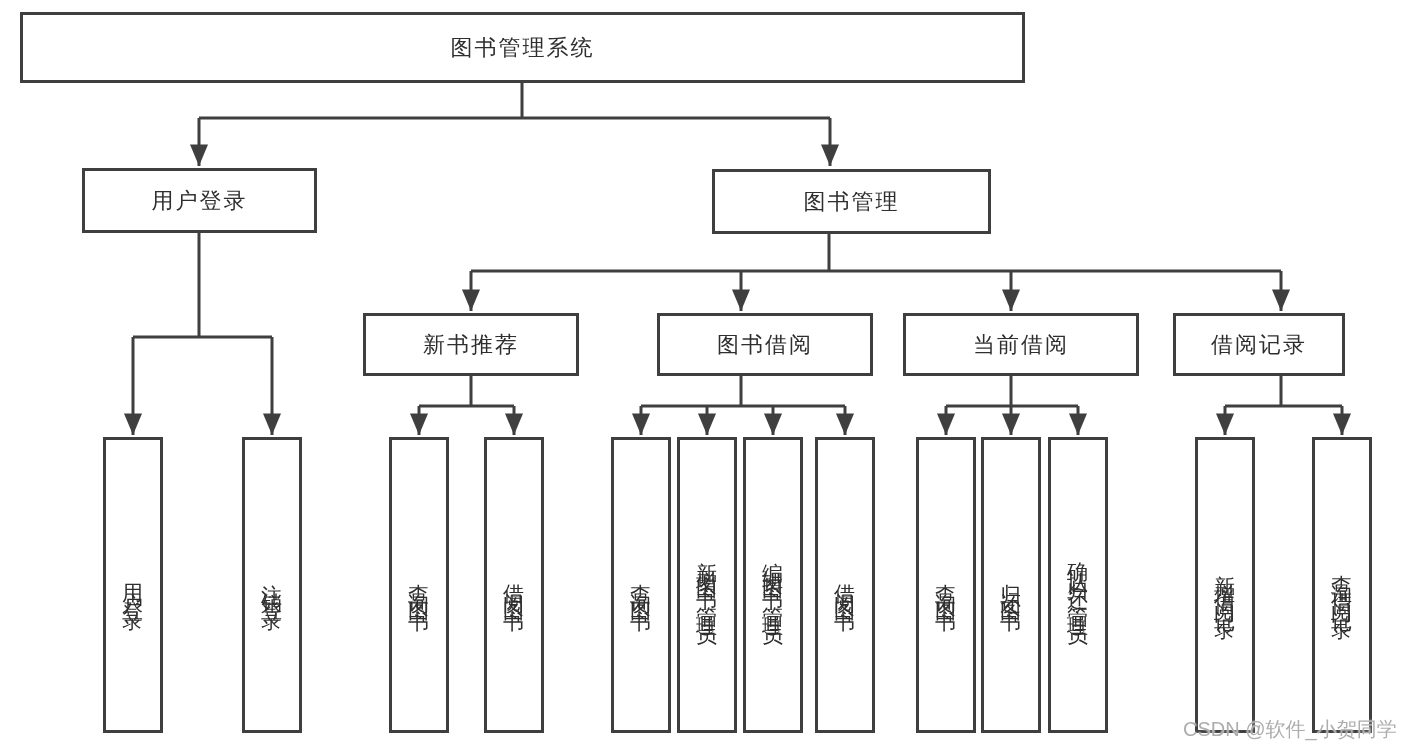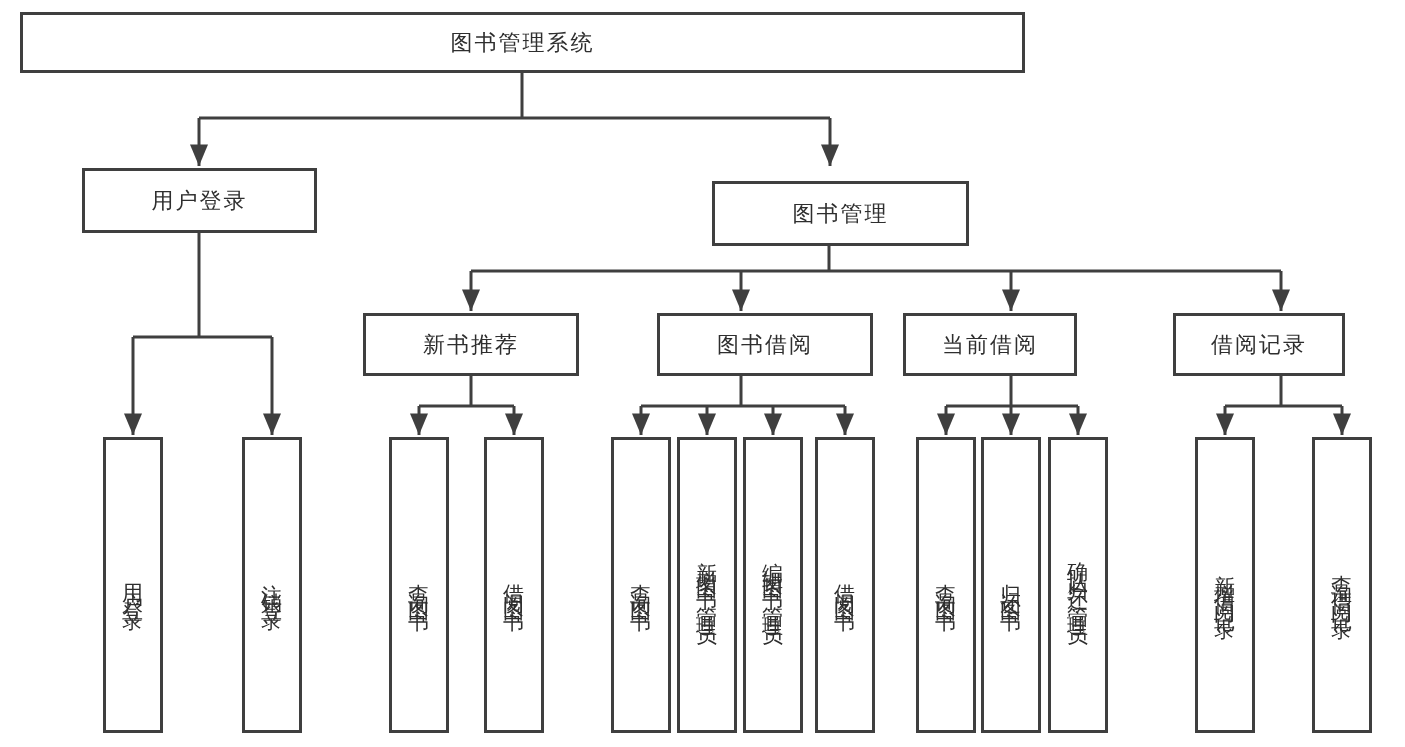--- a/index.html
+++ b/index.html
@@ -104,28 +104,28 @@
       <line x1="773" y1="406" x2="773" y2="435" marker-end="url(#arrow)"></line>
       <line x1="845" y1="406" x2="845" y2="435" marker-end="url(#arrow)"></line>
       <line x1="946" y1="406" x2="946" y2="435" marker-end="url(#arrow)"></line>
       <line x1="1011" y1="406" x2="1011" y2="435" marker-end="url(#arrow)"></line>
       <line x1="1078" y1="406" x2="1078" y2="435" marker-end="url(#arrow)"></line>
       <line x1="1225" y1="406" x2="1225" y2="435" marker-end="url(#arrow)"></line>
       <line x1="1342" y1="406" x2="1342" y2="435" marker-end="url(#arrow)"></line>
     </g>
   </svg>
 
-  <div class="node" style="left:20px; top:12px; width:1005px; height:61px;">图书管理系统</div>
+  <div class="node" style="left:20px; top:12px; width:1005px; height:71px;">图书管理系统</div>
 
   <div class="node" style="left:82px; top:168px; width:235px; height:65px;">用户登录</div>
-  <div class="node" style="left:712px; top:181px; width:257px; height:65px;">图书管理</div>
+  <div class="node" style="left:712px; top:169px; width:279px; height:65px;">图书管理</div>
 
   <div class="node" style="left:363px; top:313px; width:216px; height:63px;">新书推荐</div>
   <div class="node" style="left:657px; top:313px; width:216px; height:63px;">图书借阅</div>
-  <div class="node" style="left:903px; top:313px; width:174px; height:63px;">当前借阅</div>
+  <div class="node" style="left:903px; top:313px; width:236px; height:63px;">当前借阅</div>
   <div class="node" style="left:1173px; top:313px; width:172px; height:63px;">借阅记录</div>
 
   <div class="vbox" style="left:103px;">
     <span>用户登录</span>
   </div>
   <div class="vbox" style="left:242px;">
     <span>注销登录</span>
   </div>
 
   <div class="vbox" style="left:389px;">
@@ -158,14 +158,15 @@
     <span>确认归还（管理员）</span>
   </div>
 
   <div class="vbox" style="left:1195px;">
     <span>新增借阅记录</span>
   </div>
   <div class="vbox" style="left:1312px;">
     <span>查询借阅记录</span>
   </div>
 
+  <div class="watermark">CSDN @软件_小贺同学</div>
 
 </div>
 
 </body></html>

